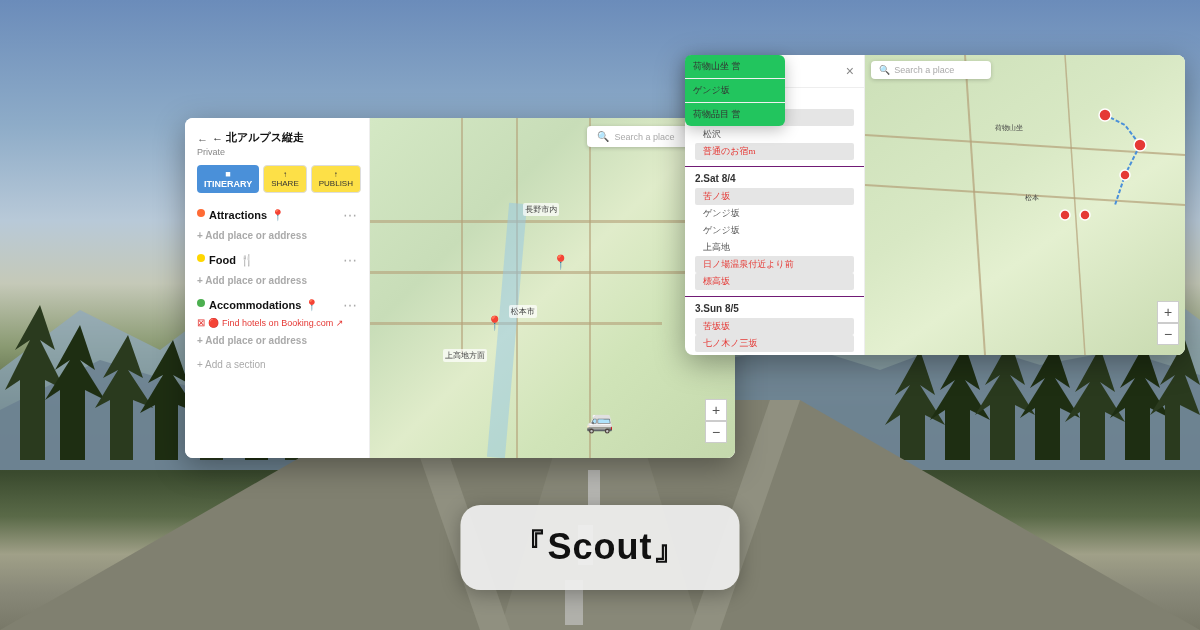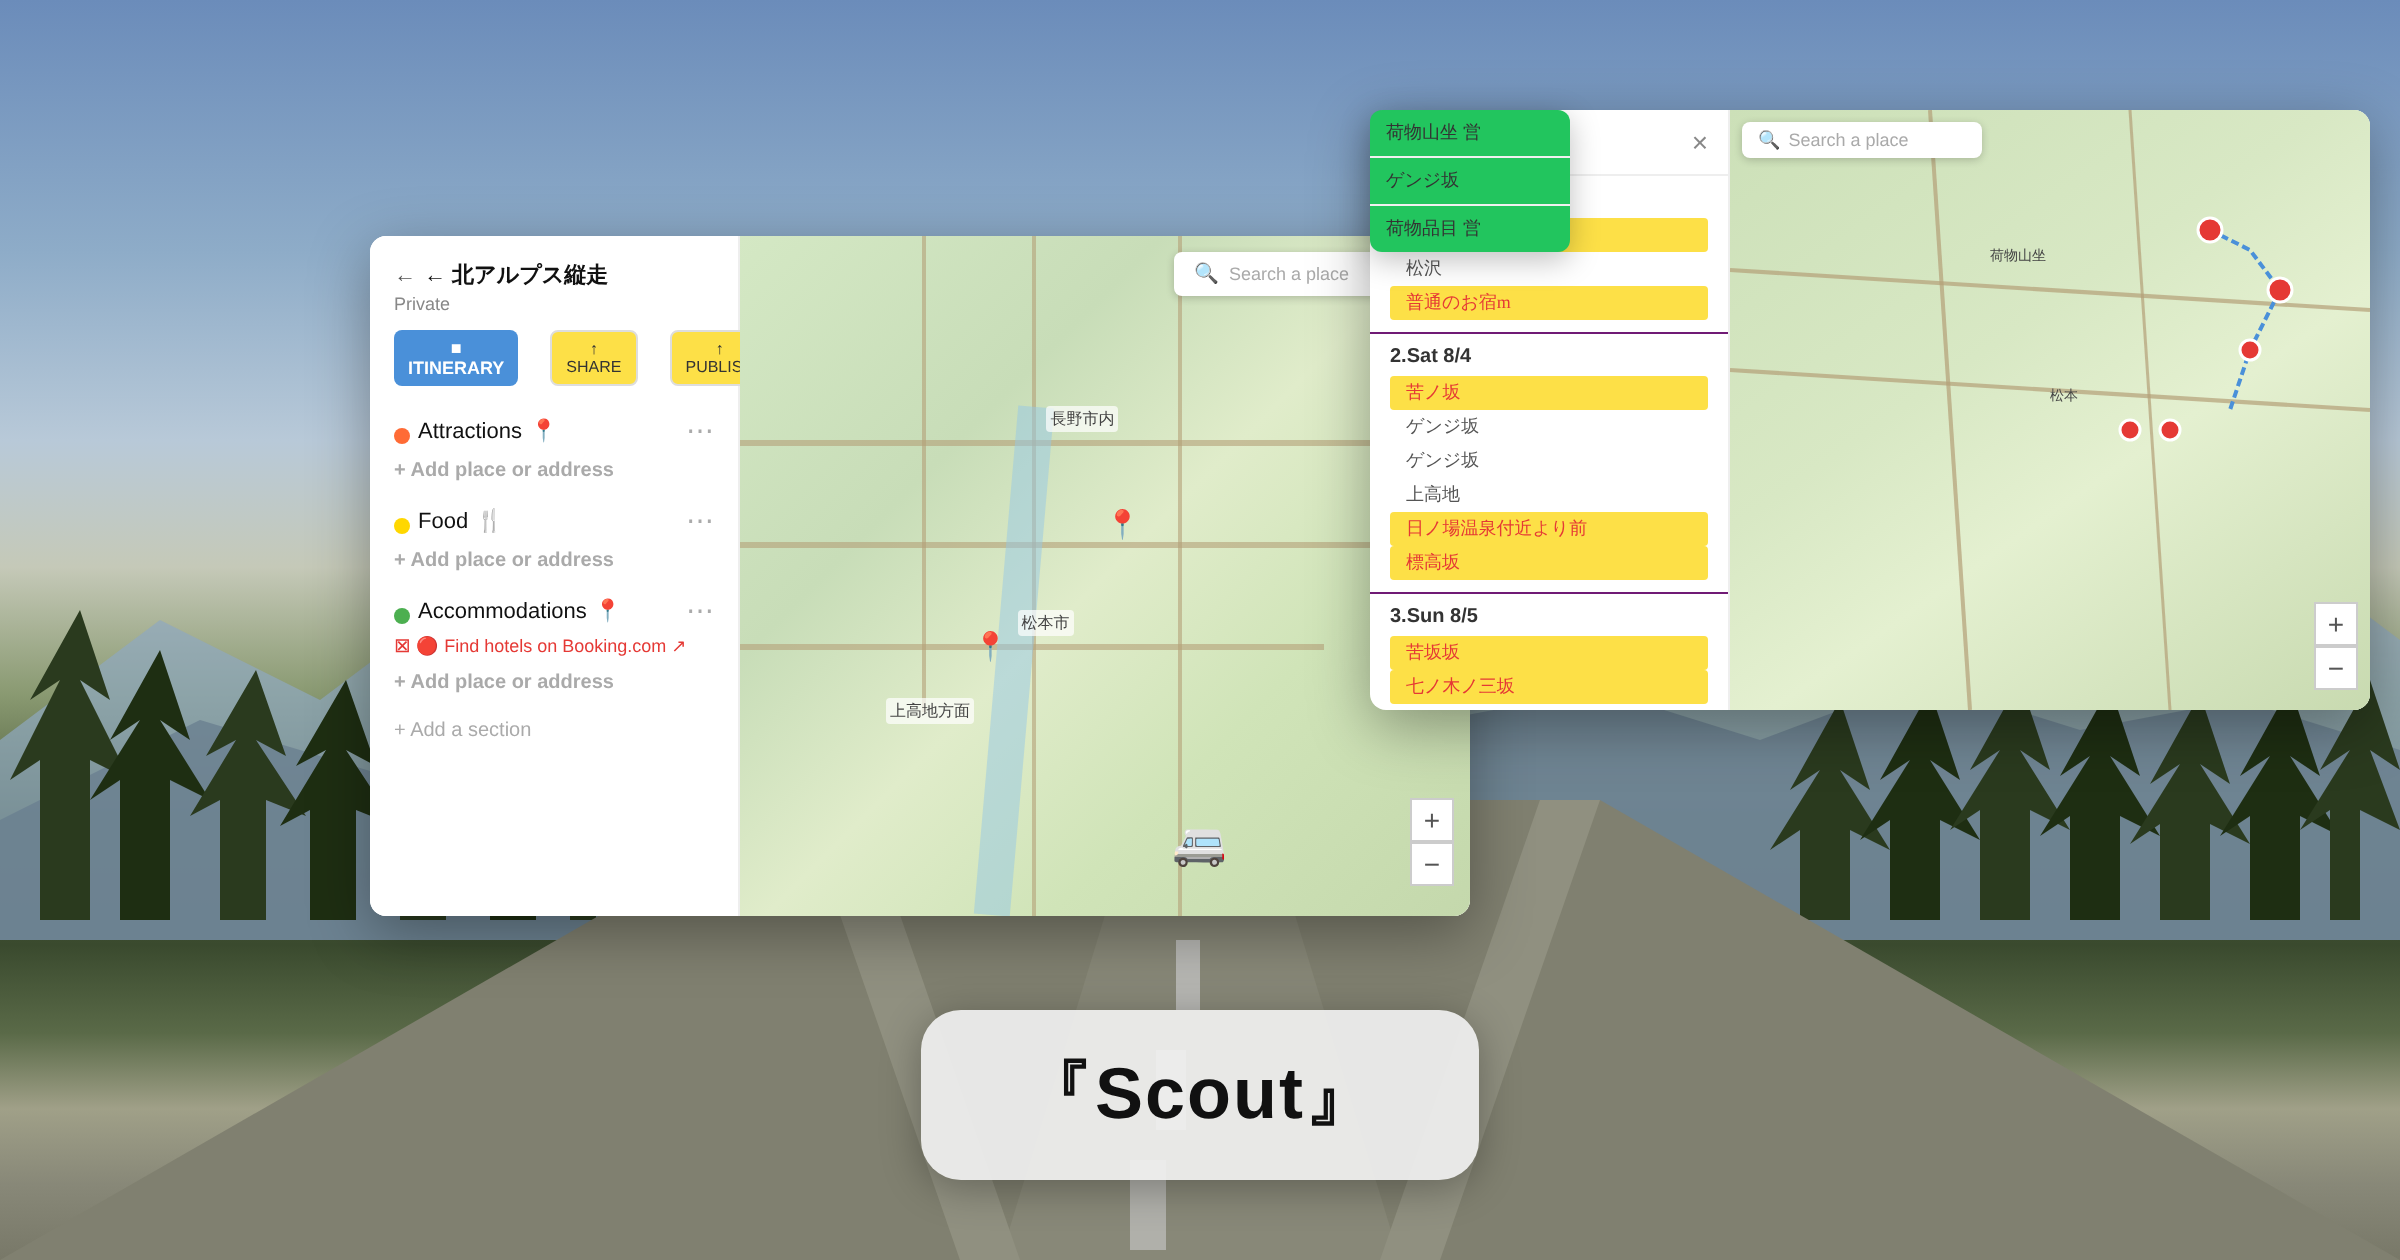--- a/index.html
+++ b/index.html
@@ -91,21 +91,21 @@
     }
 
     .trip-subtitle {
       font-size: 10px;
       color: #888;
       margin-bottom: 10px;
     }
 
     .trip-actions {
       display: flex;
-      gap: 16px;
+      gap: 4px;
       margin-bottom: 14px;
     }
 
     .btn-itinerary {
       background: #4a90d9;
       color: white;
       border: none;
       border-radius: 4px;
       padding: 4px 7px;
       font-size: 9px;
@@ -153,24 +153,24 @@
 
     .category-header {
       display: flex;
       align-items: center;
       justify-content: space-between;
       margin-bottom: 4px;
     }
 
     .category-label {
       display: flex;
-      align-items: flex-end;
+      align-items: flex-start;
       gap: 4px;
       font-size: 11px;
-      font-weight: 400;
+      font-weight: 700;
       color: #111;
     }
 
     .category-dot {
       width: 8px;
       height: 8px;
       border-radius: 50%;
       display: inline-block;
     }
 
@@ -335,21 +335,21 @@
       color: #555;
       padding: 2px 0;
       padding-left: 8px;
     }
 
     .day-item-red {
       color: #e53935;
       font-size: 9px;
       padding: 2px 0;
       padding-left: 8px;
-      background: #fde047;
+      background: #e5e5e5;
       border-radius: 2px;
       font-family: Liberation Serif, serif;
     }
 
     
     .map-area-right {
       flex: 1;
       background: #dce8d4;
       position: relative;
       overflow: hidden;

